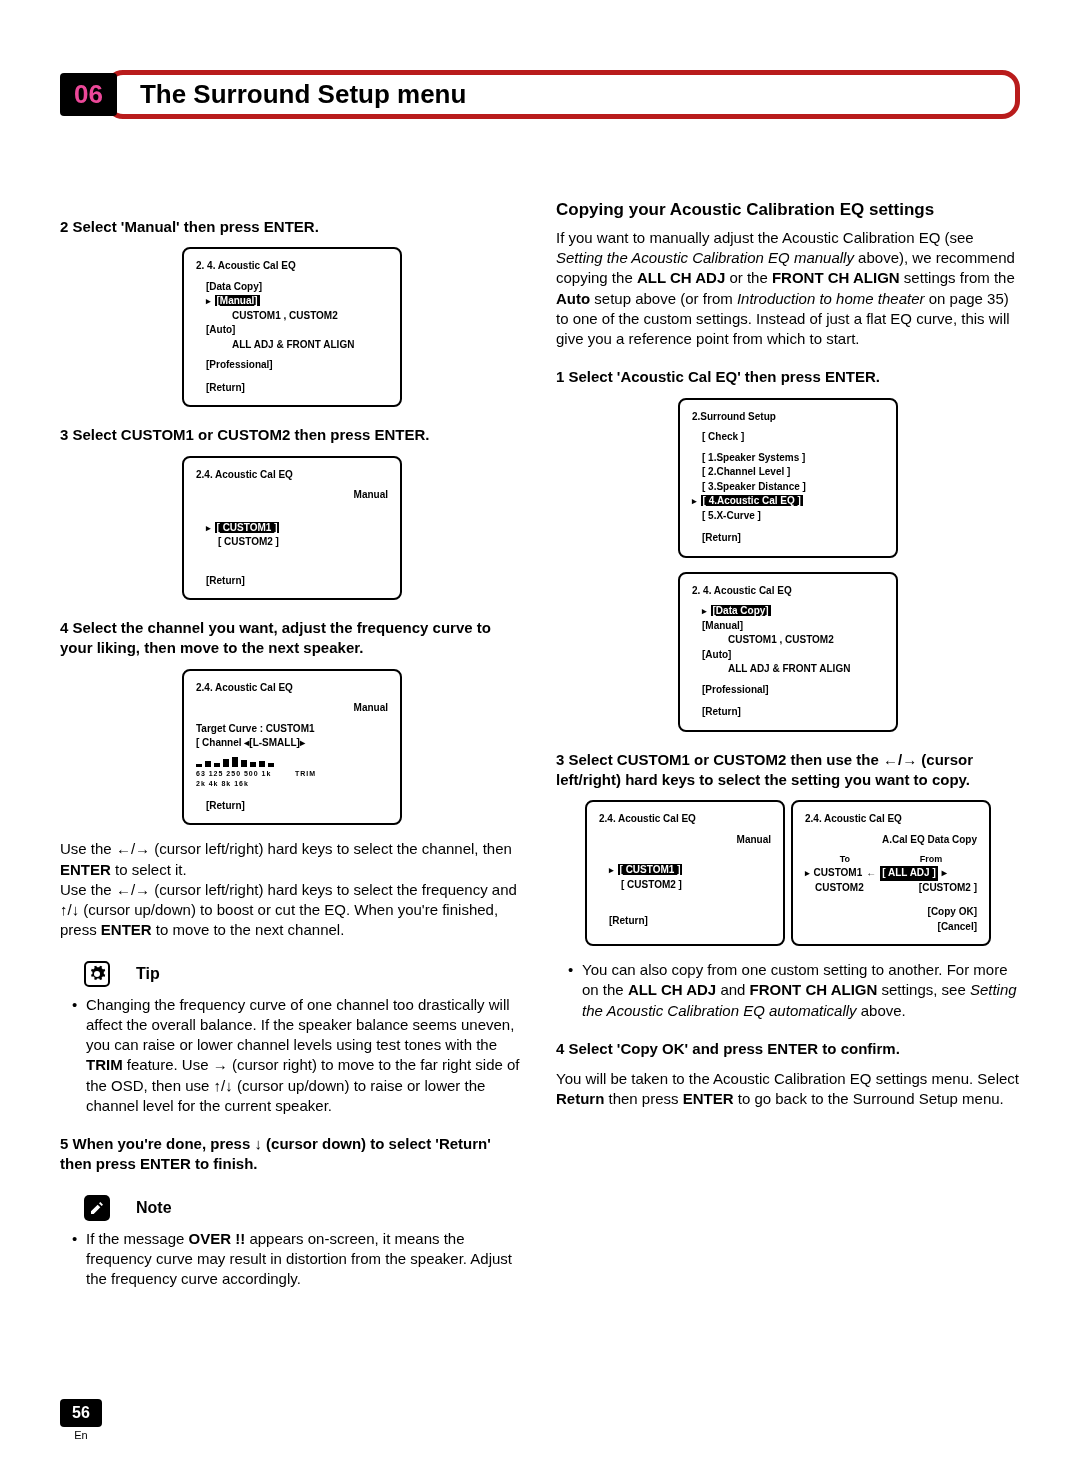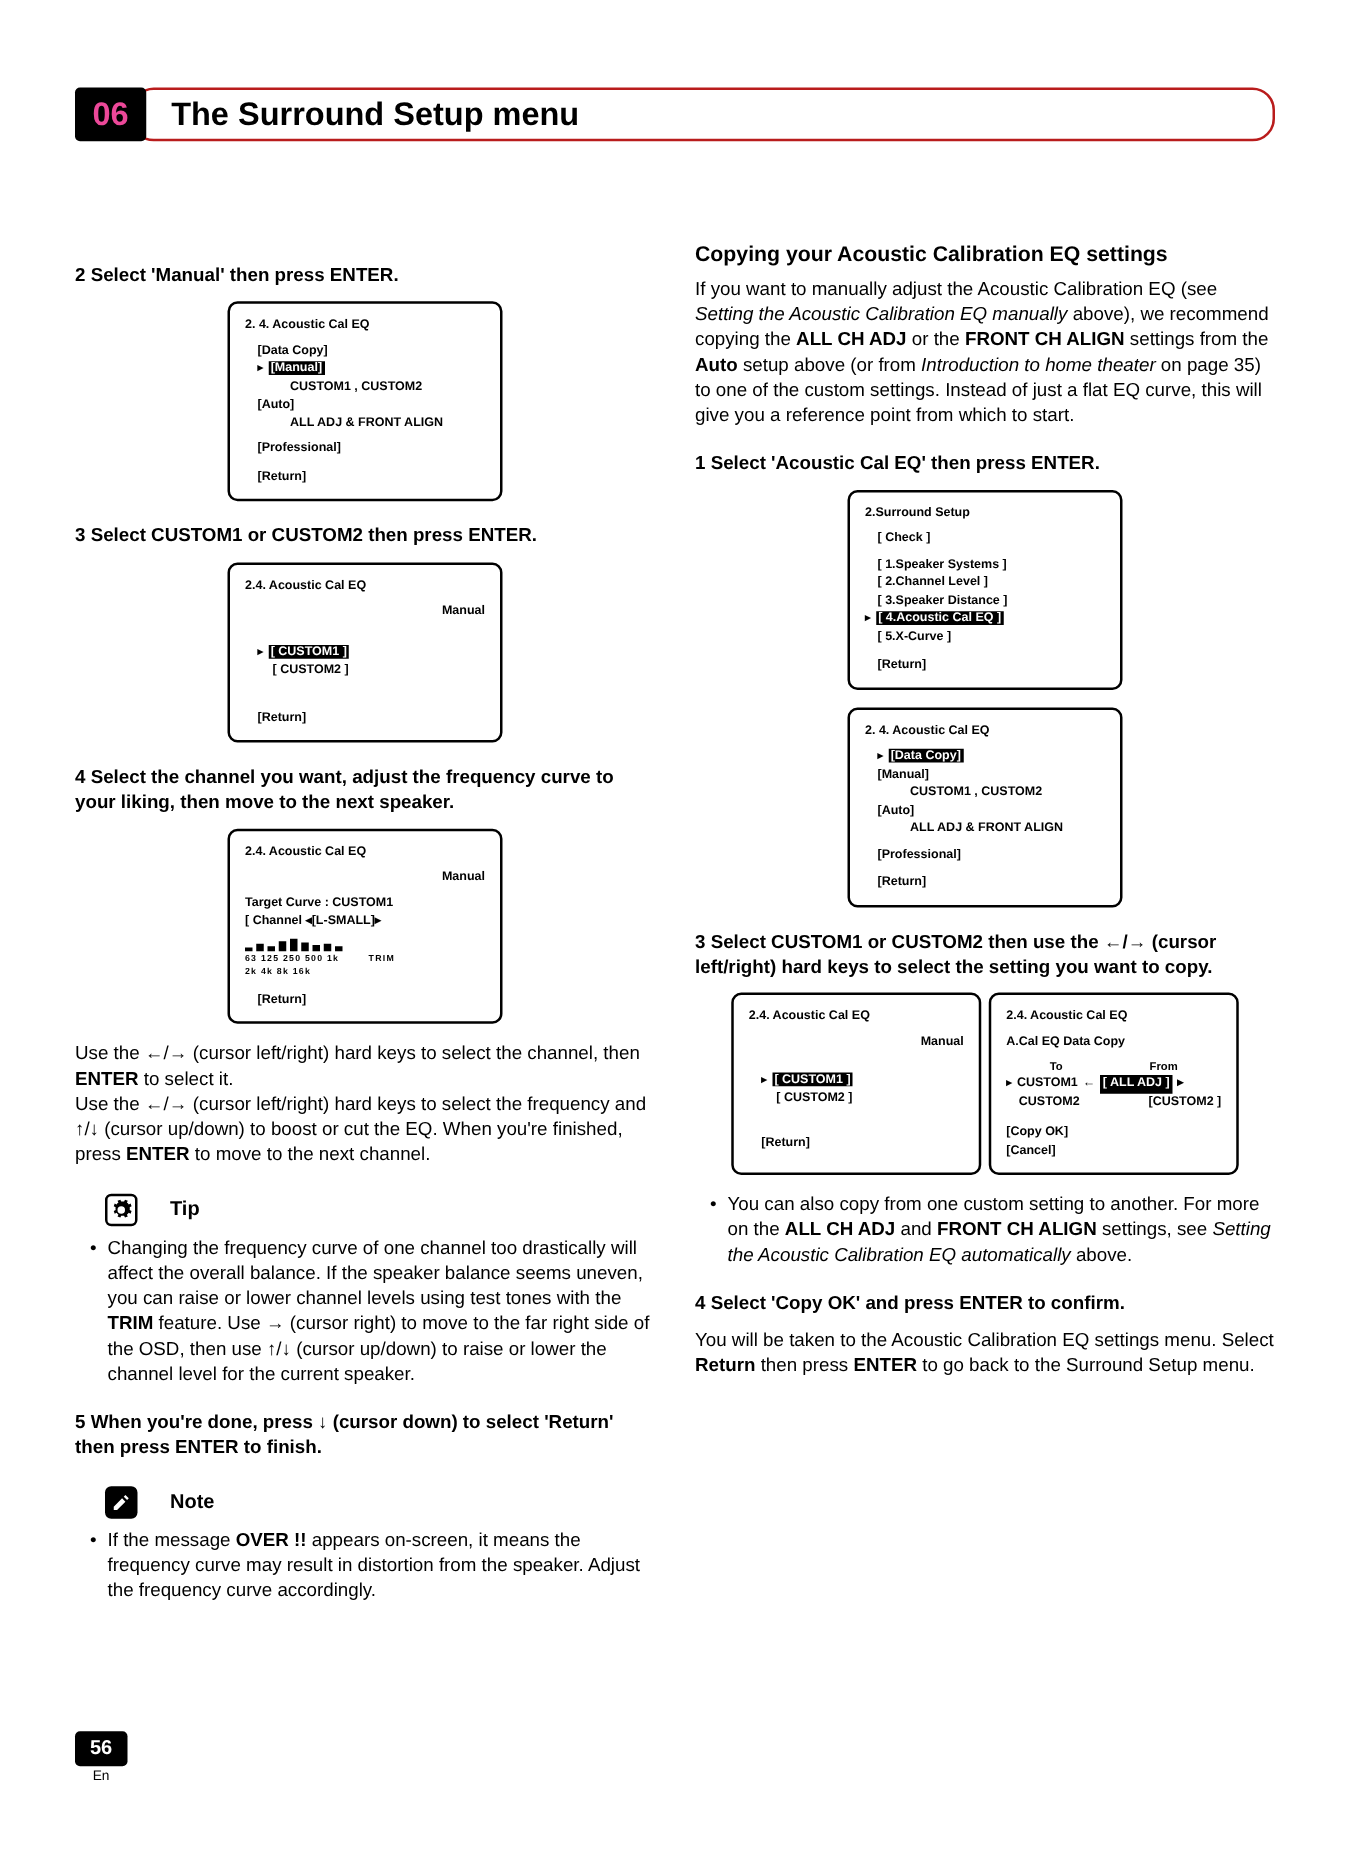--- a/index.html
+++ b/index.html
@@ -22,21 +22,21 @@
     color: #ec4899;
     font-weight: bold;
     font-size: 26px;
     padding: 6px 14px;
     border-radius: 4px;
     margin-right: 0;
     z-index: 2;
   }
   .chapter-title-wrap {
     flex: 1;
-    border: 2px solid #b91c1c;
+    border: 5px solid #b91c1c;
     border-radius: 18px;
     padding: 4px 20px 4px 30px;
     margin-left: -12px;
   }
   .chapter-title {
     font-size: 26px;
     font-weight: bold;
   }
   .columns {
     display: flex;
@@ -122,40 +122,40 @@
   .eq-block {
     display: inline-block;
     width: 6px; height: 8px;
     background: #000;
     margin-right: 2px;
     vertical-align: bottom;
   }
   .eq-row { display: flex; align-items: flex-end; gap: 1px; margin-bottom: 2px;}
   .page-footer {
     position: absolute;
-    bottom: 55px;
+    bottom: 41px;
     left: 60px;
   }
   .page-badge {
     background: #000;
     color: #fff;
     font-weight: bold;
     font-size: 16px;
     padding: 5px 12px;
     border-radius: 4px;
     display: inline-block;
   }
   .page-lang {
     font-size: 11px;
     text-align: center;
     margin-top: 2px;
   }
   b { font-weight: bold; }
   i { font-style: italic; }
-  .center-sub { text-align: left; }
+  .center-sub { text-align: right; }
 </style>
 </head>
 <body>
 
 <div class="header-row">
   <div class="chapter-badge">06</div>
   <div class="chapter-title-wrap">
     <div class="chapter-title">The Surround Setup menu</div>
   </div>
 </div>

